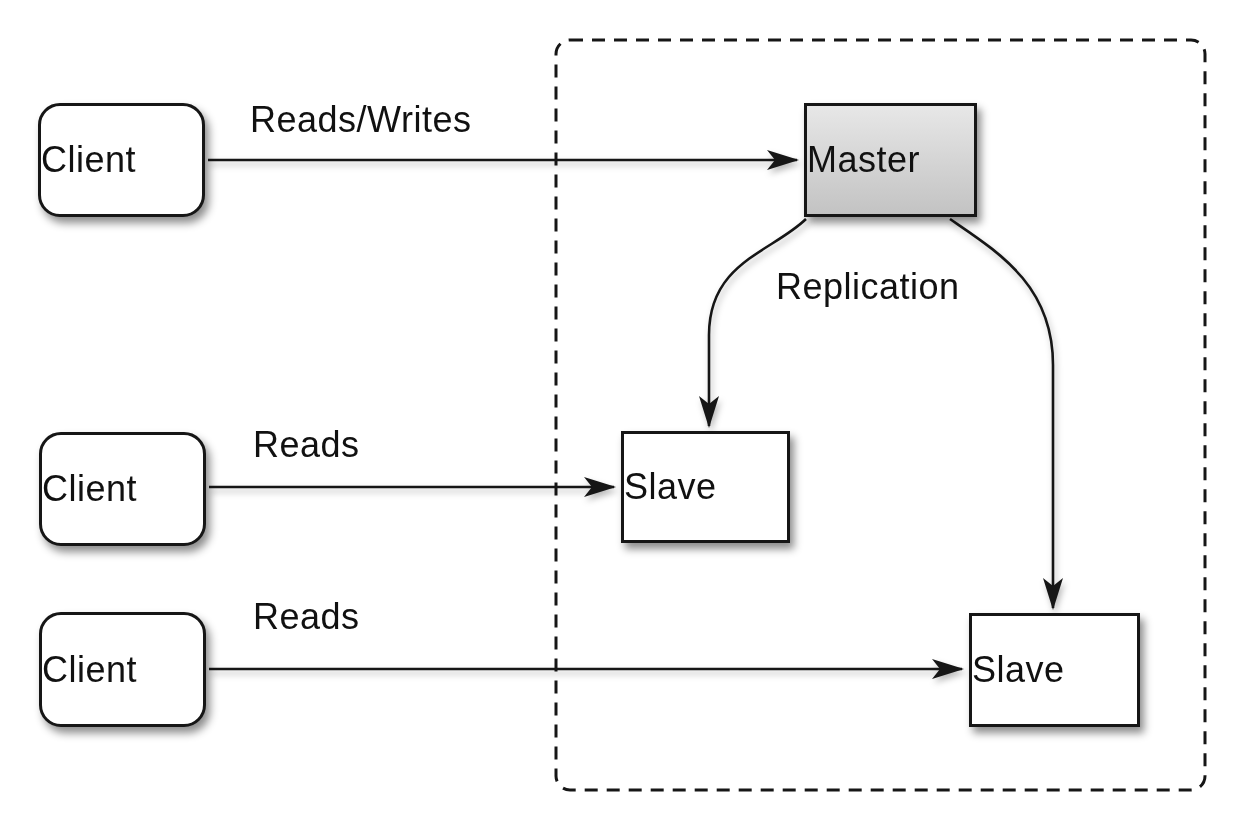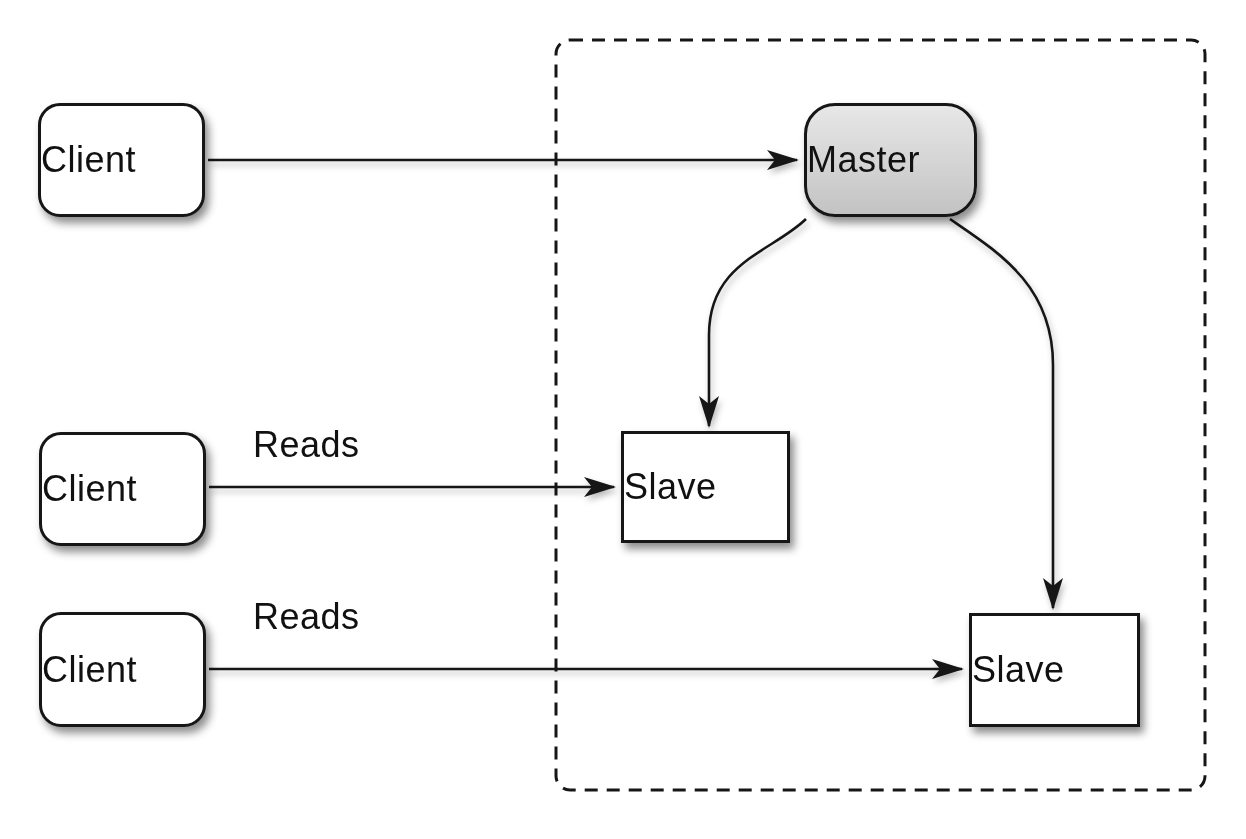--- a/index.html
+++ b/index.html
@@ -40,21 +40,20 @@
     border:3px solid var(--line);
     box-shadow:4px 6px 8px rgba(0,0,0,0.45);
     font-size:36px;
     letter-spacing:0.5px;
     color:var(--text);
     box-sizing:border-box;
   }
   .node.rounded{border-radius:22px;}
   .node.master{
     background:linear-gradient(180deg, var(--master-grad-top) 0%, var(--master-grad-bottom) 100%);
-    border-radius:31px;
   }
   .edge-label{
     position:absolute;
     font-size:36px;
     letter-spacing:0.5px;
     color:var(--text);
     white-space:nowrap;
     line-height:1.1;
   }
 </style>
@@ -98,19 +97,21 @@
   </div>
 
   <div class="node" style="left:621px;top:431px;width:169px;height:112px;">
     <span>Slave</span>
   </div>
 
   <div class="node" style="left:969px;top:613px;width:171px;height:114px;">
     <span>Slave</span>
   </div>
 
+  <div class="edge-label" style="left:250px;top:100px;">Reads/Writes</div>
 
   <div class="edge-label" style="left:253px;top:425px;">Reads</div>
 
   <div class="edge-label" style="left:253px;top:597px;">Reads</div>
 
+  <div class="edge-label" style="left:776px;top:267px;">Replication</div>
 
 </div>
 
 </body></html>

